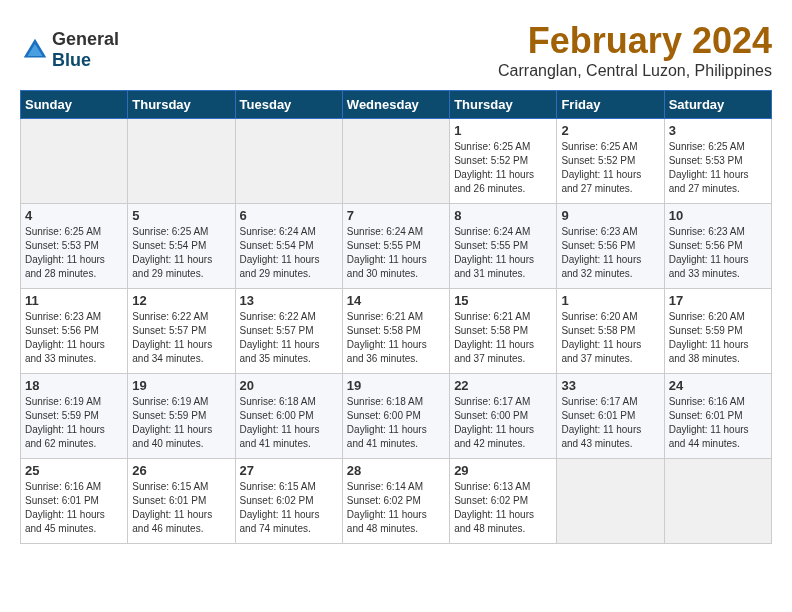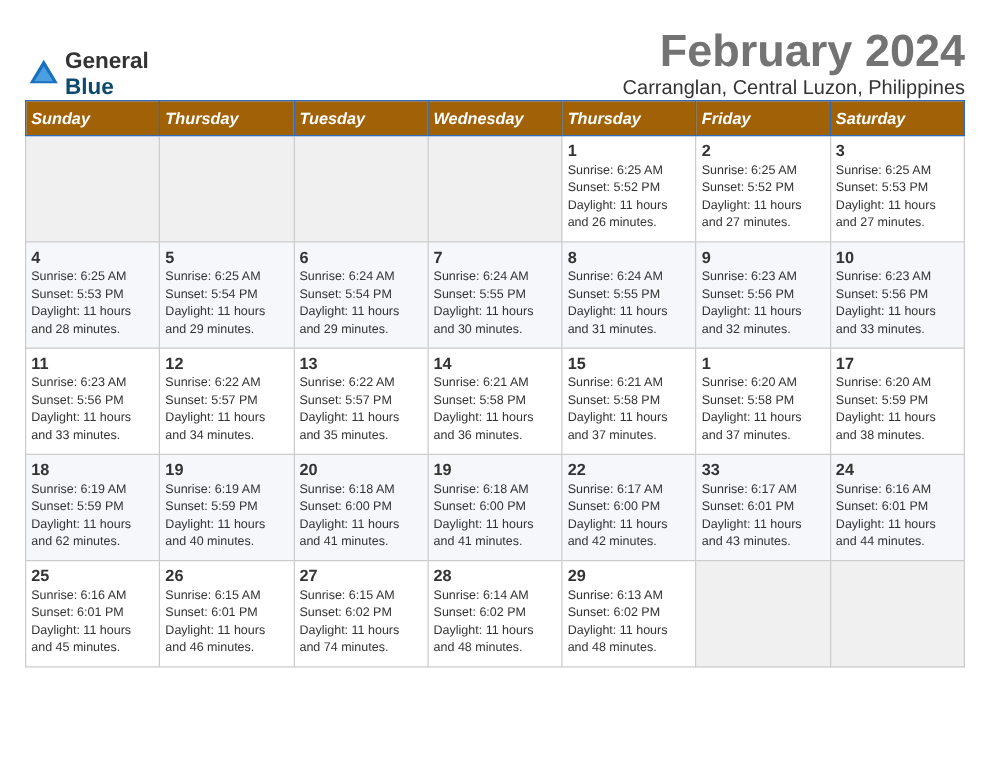--- a/index.html
+++ b/index.html
@@ -6,21 +6,22 @@
     body {
       font-family: Arial, sans-serif;
       background: #fff;
       width: 792px;
       min-height: 612px;
       padding: 20px;
     }
     .header-section {
       display: flex;
       justify-content: space-between;
-      align-items: flex-end;
+      align-items: center;
+      margin-bottom: 10px;
     }
     .logo {
       display: flex;
       align-items: center;
     }
     .logo-text-general {
       font-size: 18px;
       font-weight: bold;
       color: #333;
     }
@@ -33,40 +34,39 @@
       width: 30px;
       height: 30px;
       margin-right: 2px;
     }
     .title-section {
       text-align: right;
     }
     .month-year {
       font-size: 36px;
       font-weight: bold;
-      color: #737373;
+      color: #a16207;
     }
     .location {
       font-size: 16px;
       color: #333;
     }
     table {
       width: 100%;
       border-collapse: collapse;
       table-layout: fixed;
     }
     th {
-      background-color: #a16207;
+      background-color: #0c4a6e;
       color: #fff;
       padding: 6px 4px;
       font-size: 13px;
       font-weight: bold;
       text-align: left;
       border: 1px solid #2d6cc0;
-      font-style: italic;
     }
     td {
       border: 1px solid #ccc;
       vertical-align: top;
       padding: 4px;
       font-size: 10.5px;
       color: #333;
       height: 85px;
       background: #fff;
     }

